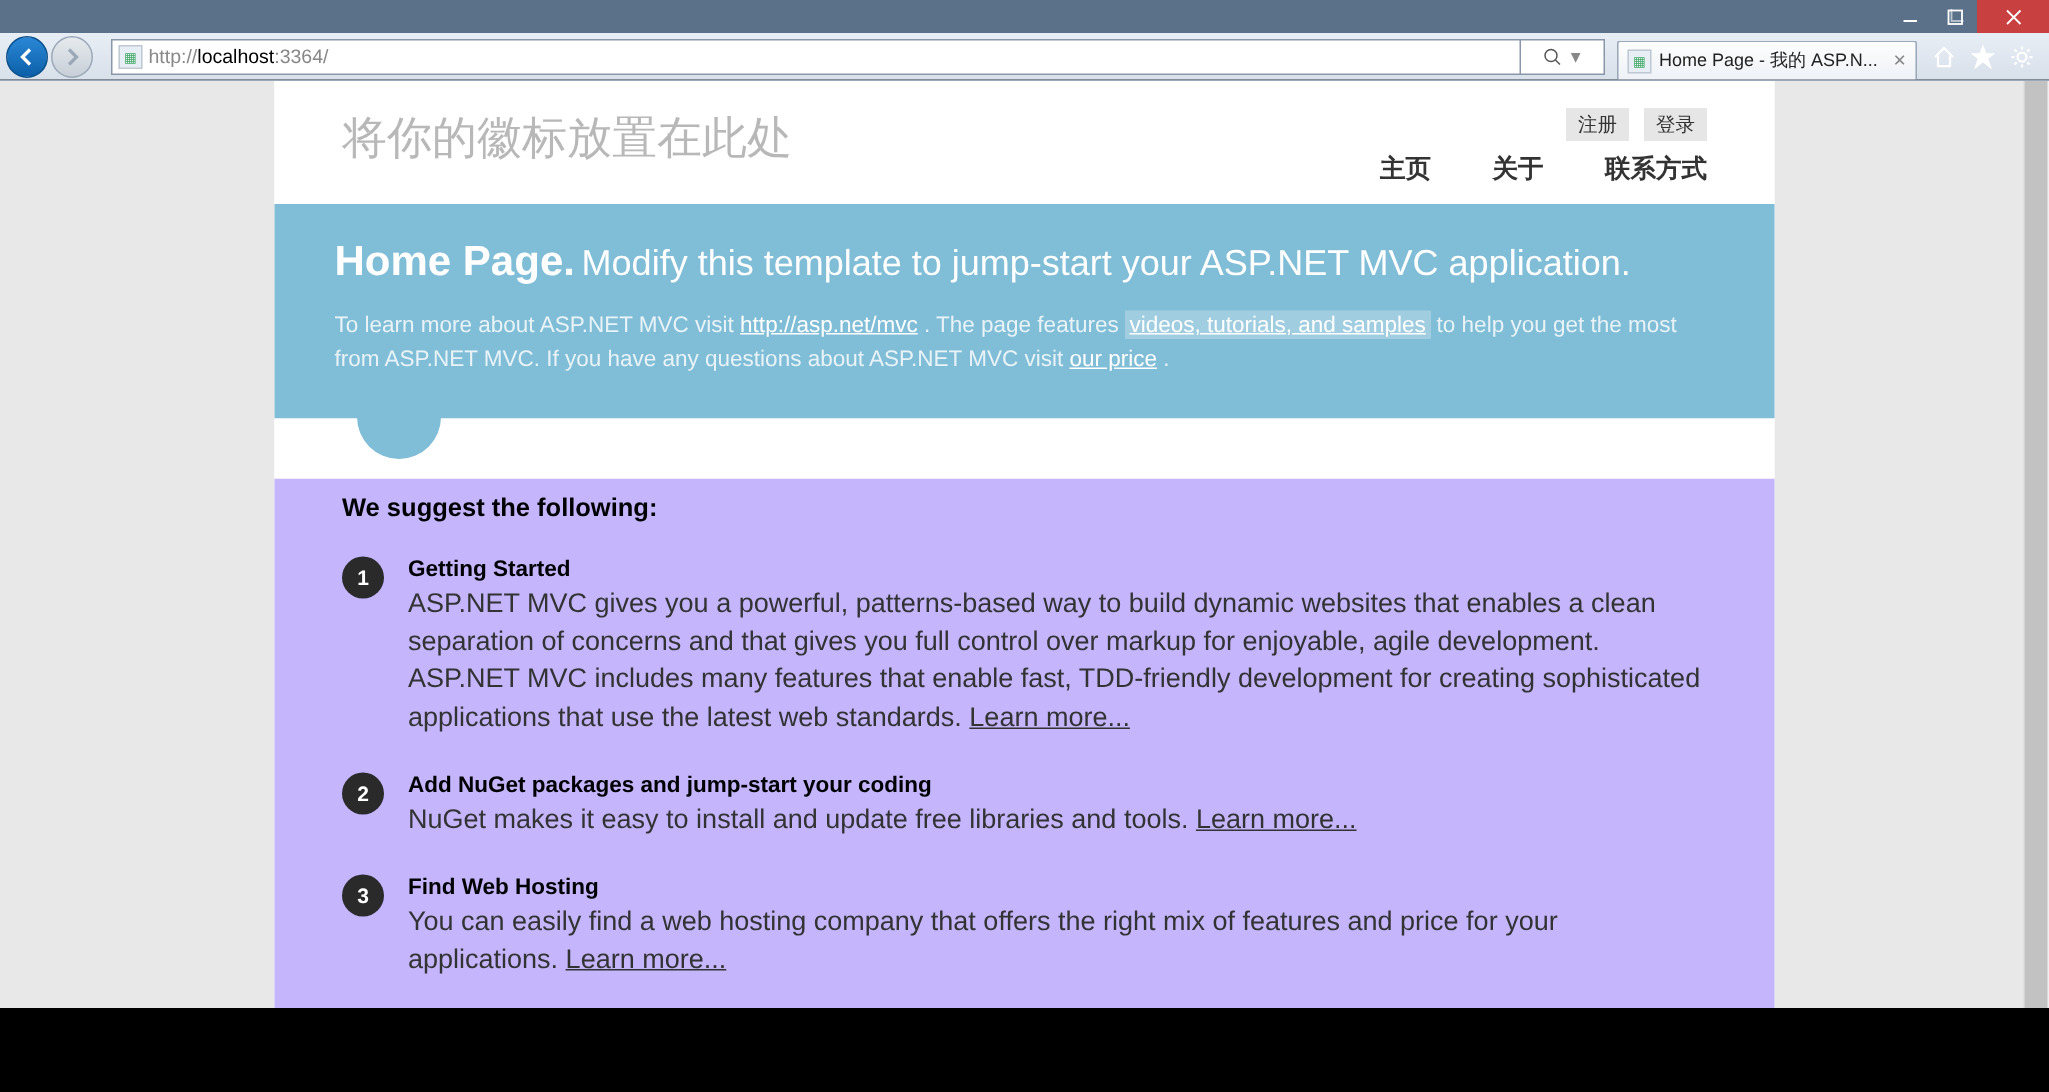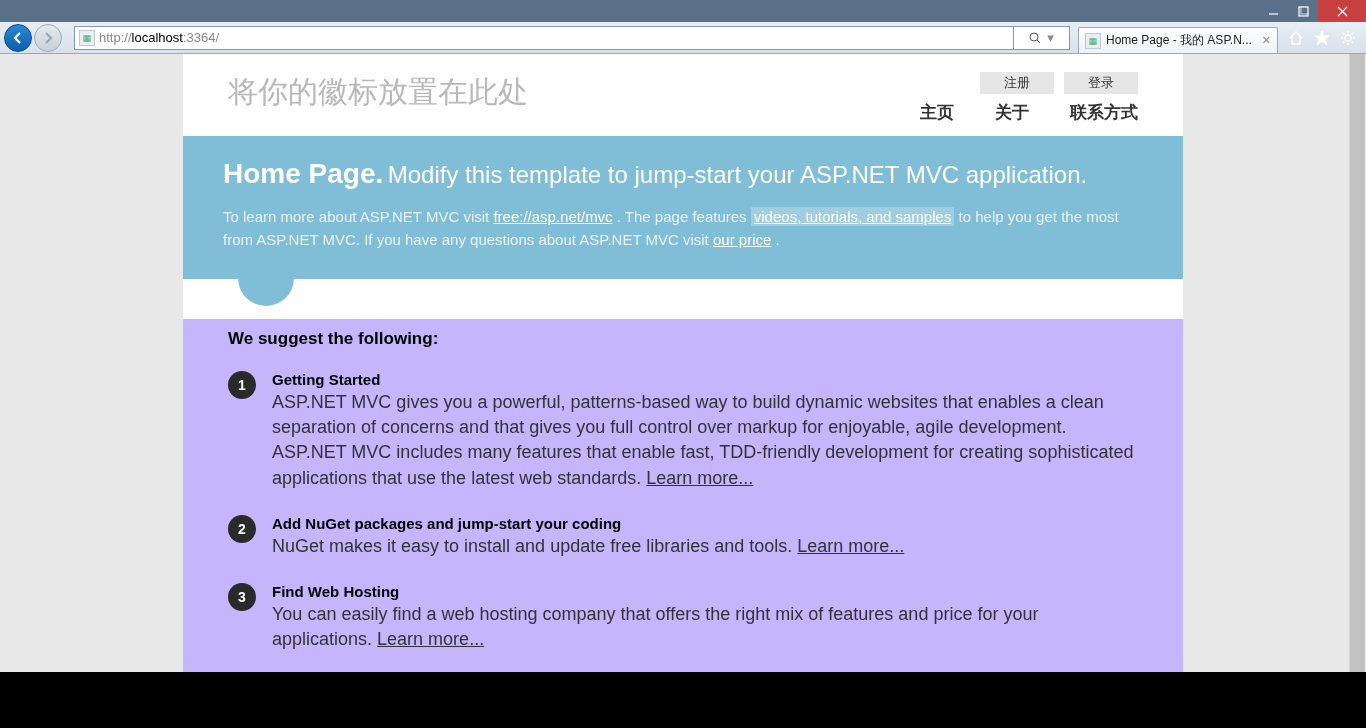--- a/index.html
+++ b/index.html
@@ -36,21 +36,21 @@
   
   .viewport { height: 618px; background: #e8e8e8; position: relative; overflow: hidden;}
   .scrollbar { position:absolute; right:0; top:0; width:17px; height:100%; background:#f0f0f0; border-left:1px solid #d4d4d4;}
   .scrollthumb { position:absolute; right:1px; top:0; width:15px; height:640px; background:#c2c2c2;}
   
   .page { width: 1000px; margin: 0 auto; background: #fff; min-height: 100%; position: relative;}
   
   .header { height: 82px; background:#fff; position:relative; padding: 0 45px;}
   .logo { position:absolute; left:45px; top:18px; font-size: 30px; color:#b8b8b8; font-weight: 300; font-family: "Microsoft YaHei","Segoe UI",sans-serif;}
   .toplinks { position:absolute; right:45px; top:18px; display:flex; gap:10px;}
-  .toplinks a { background:#e6e6e6; color:#333; padding:2px 24px; font-size:13px; text-decoration:none; font-family:"Microsoft YaHei",sans-serif;}
+  .toplinks a { background:#e6e6e6; color:#333; padding:2px 8px; font-size:13px; text-decoration:none; font-family:"Microsoft YaHei",sans-serif;}
   .navlinks { position:absolute; right:45px; bottom:12px; display:flex; gap:41px; font-family:"Microsoft YaHei",sans-serif;}
   .navlinks a { color:#333; text-decoration:none; font-size:17px; font-weight:600;}
   
   .hero { background:#80bdd6; color:#fff; padding: 22px 40px 28px 40px; position:relative;}
   .hero h1 { font-size:28px; font-weight:600; display:inline;}
   .hero .sub { font-size:24px; font-weight:300; }
   .hero p { margin-top:16px; font-size:15px; line-height:1.5; color:#e8f3f8;}
   .hero a { color:#fff; text-decoration:underline;}
   .hero .boxlink { background:rgba(255,255,255,0.25); padding:1px 3px; text-decoration:underline;}
   
@@ -153,21 +153,21 @@
         <a href="#">联系方式</a>
       </div>
     </div>
 
     <div class="hero">
       <div>
         <h1>Home Page.</h1>
         <span class="sub">Modify this template to jump-start your ASP.NET MVC application.</span>
       </div>
       <p>
-        <span>To learn more about ASP.NET MVC visit </span><a href="#">free://asp.net/mvc</a><span> . The page features </span><a href="#" class="boxlink">videos, tutorials, and samples</a><span>  to help you get the most from ASP.NET MVC. If you have any questions about ASP.NET MVC visit </span><a href="#">our price</a><span> .</span>
+        <span>To learn more about ASP.NET MVC visit </span><a href="#">http://asp.net/mvc</a><span> . The page features </span><a href="#" class="boxlink">videos, tutorials, and samples</a><span>  to help you get the most from ASP.NET MVC. If you have any questions about ASP.NET MVC visit </span><a href="#">our price</a><span> .</span>
       </p>
     </div>
     <div class="bump-row">
         <div class="bump"></div>
       </div>
 
     <div class="content">
       <h3>We suggest the following:</h3>
 
       <div class="step">

